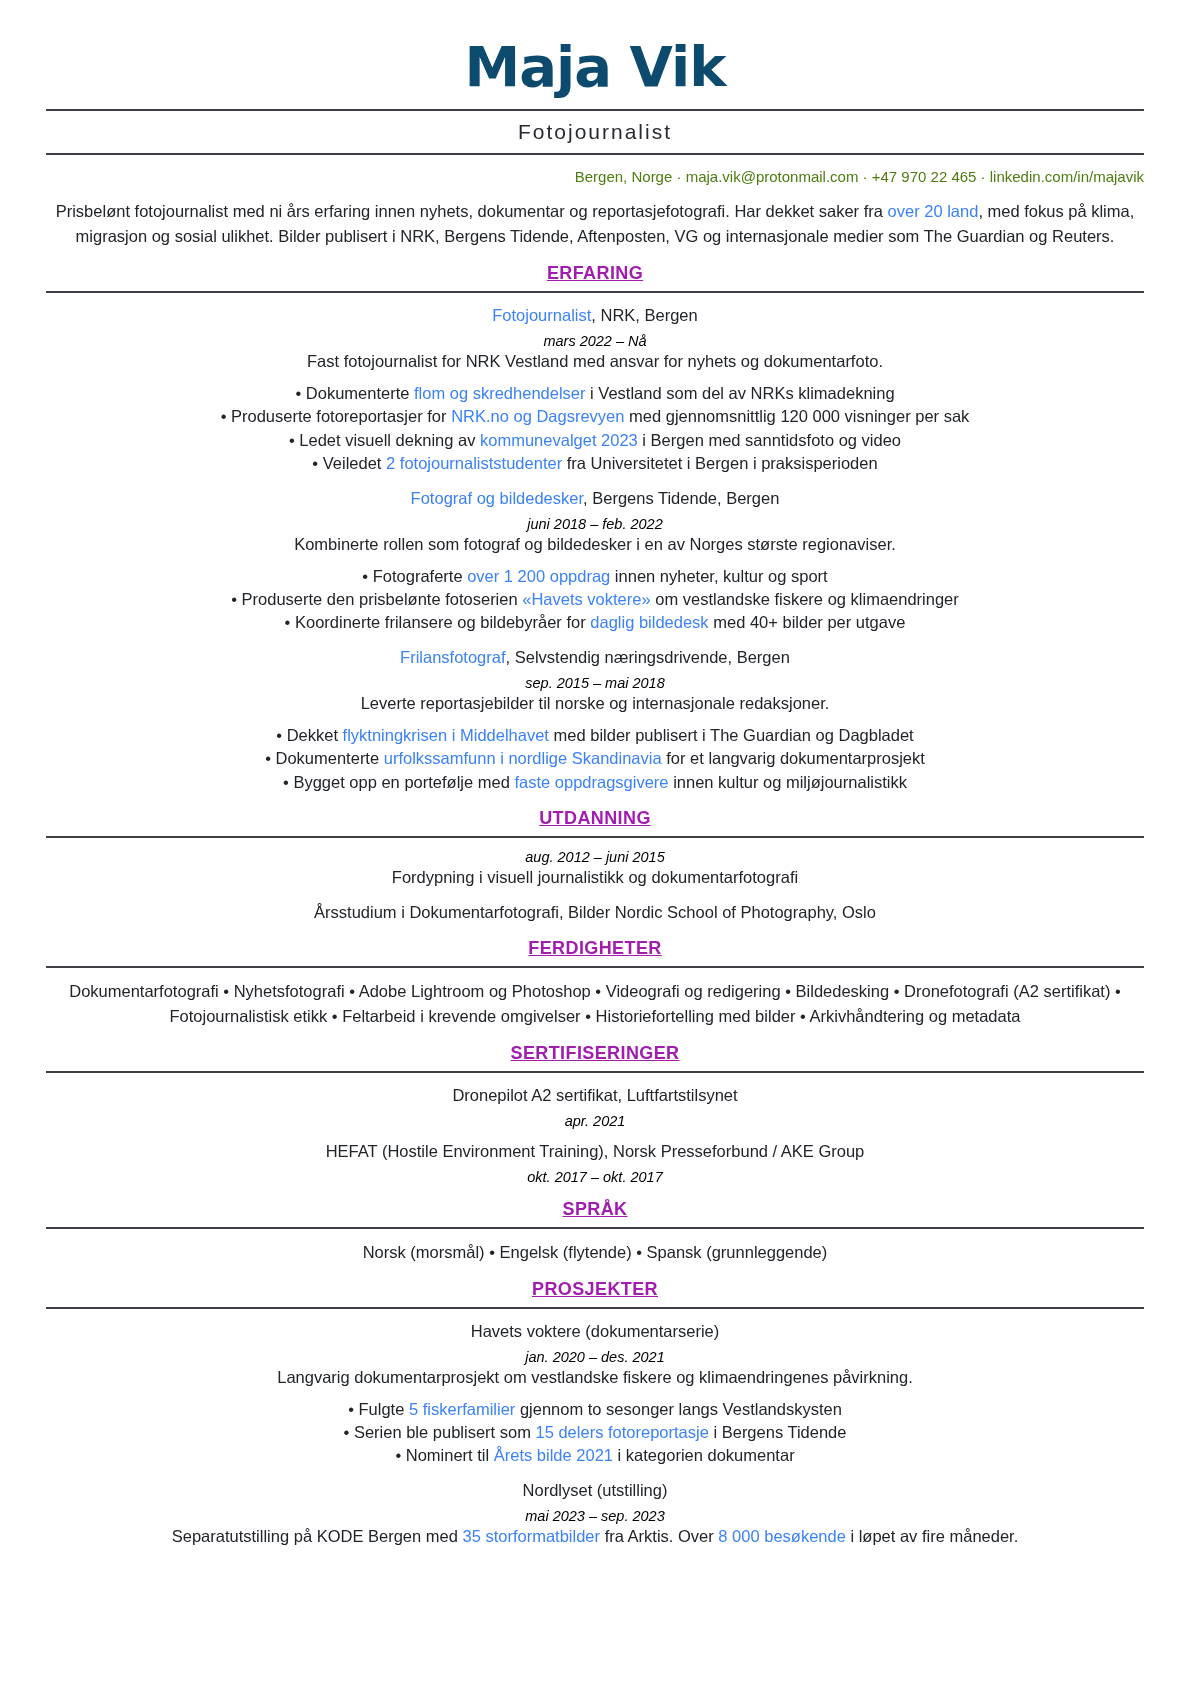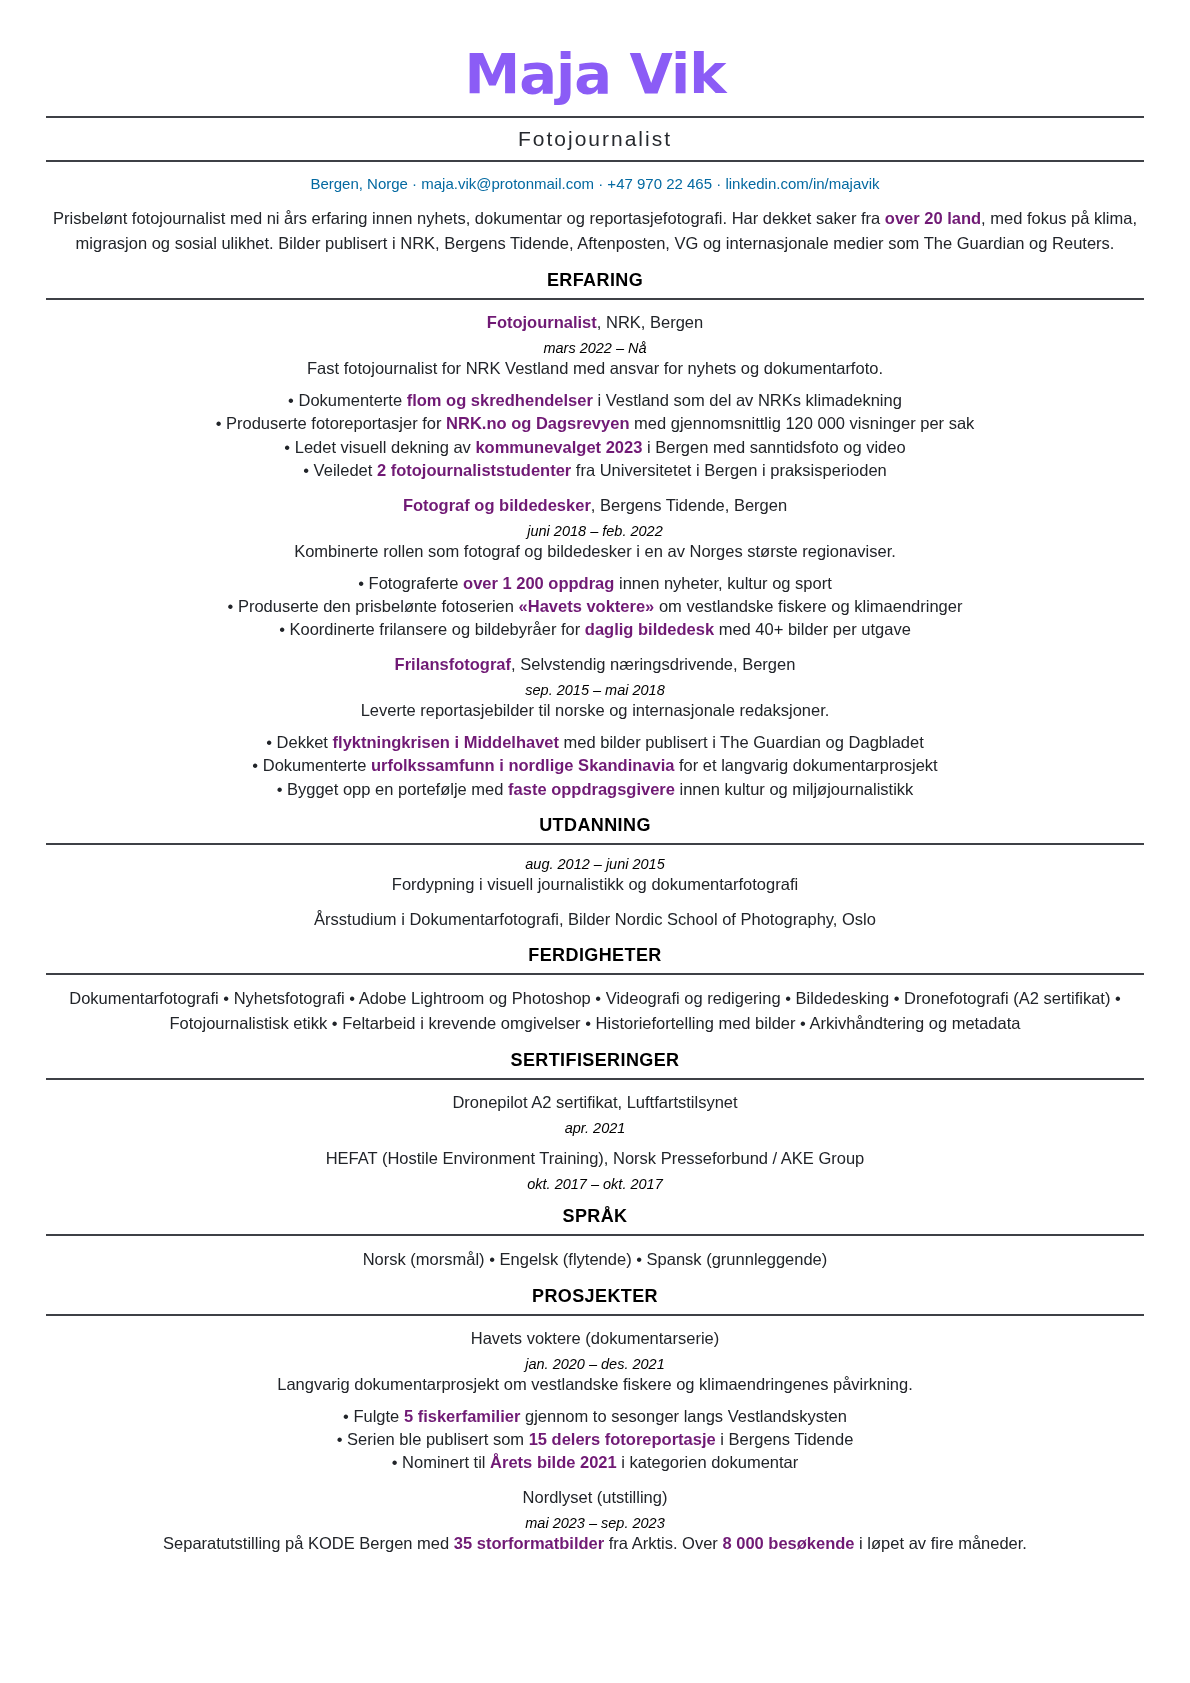--- a/index.html
+++ b/index.html
@@ -1,33 +1,33 @@
 <!DOCTYPE html>
 <html><head>
 <meta charset="utf-8">
 <style>
   html,body{margin:0;padding:0;background:#ffffff;}
   body{font-family:"Liberation Sans",sans-serif;color:#212429;}
   .page{width:1190px;min-height:1683px;box-sizing:border-box;padding:34px 46px 40px;text-align:center;}
   h1.name{font-family:"DejaVu Sans",sans-serif;font-size:56px;font-weight:800;line-height:1.15;
-    margin:8px 0 10px;letter-spacing:-1px;color:#8b5cf6;}
+    margin:1px 0 10px;letter-spacing:-1px;color:#0c4a6e;}
   .rule{border:0;border-top:2px solid #3e4046;margin:0;}
   .subtitle{font-size:21px;letter-spacing:2px;padding:9px 0;color:#26292e;}
-  .contact{font-size:15px;margin-top:13px;color:#0369a1;}
+  .contact{font-size:15px;margin-top:13px;color:#4d7c0f;text-align:right;}
   .summary{font-size:16.5px;line-height:1.5;margin:14px 0 0;}
   section{margin-top:14px;}
-  .sec-h{font-size:18px;font-weight:700;letter-spacing:.4px;margin:0 0 7px;color:#000000;}
+  .sec-h{font-size:18px;font-weight:700;letter-spacing:.4px;margin:0 0 7px;color:#a21caf;text-decoration:underline;}
   .entry{margin-top:11px;}
   .entry-title{font-size:16.5px;line-height:1.4;}
   .entry-date{font-size:14.5px;font-style:italic;margin-top:6px;color:#000000;}
   .entry-desc{font-size:16.5px;line-height:1.45;margin-top:1px;}
   .bullets{margin-top:8px;}
   .bullet{font-size:16.5px;line-height:1.42;}
   .inline-list{font-size:16.5px;line-height:1.5;margin-top:11px;}
-  b{font-weight:700;color:#701a75;}
+  b{font-weight:400;color:#3b82f6;}
 </style>
 </head>
 <body>
 
 <div class="page">
 
   <h1 class="name">Maja Vik</h1>
   <hr class="rule">
   <div class="subtitle">Fotojournalist</div>
   <hr class="rule">

